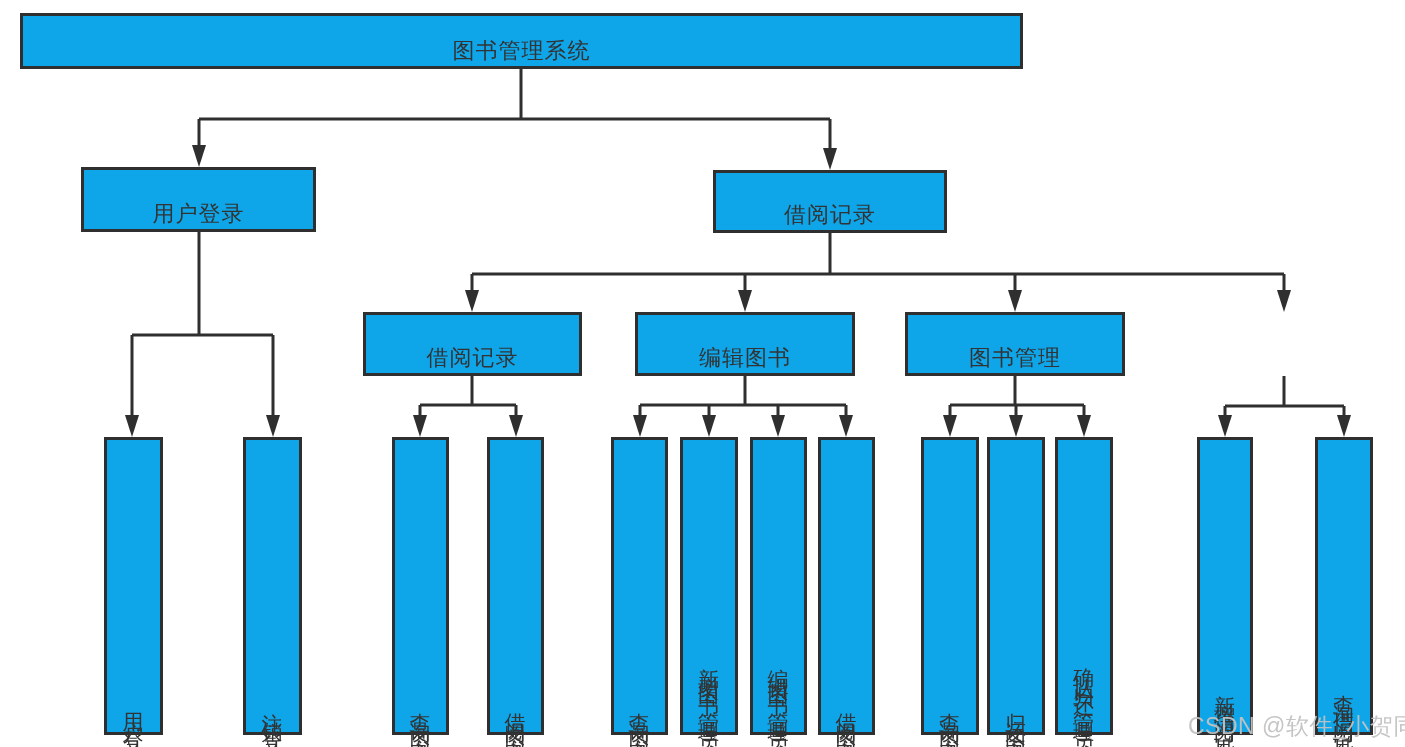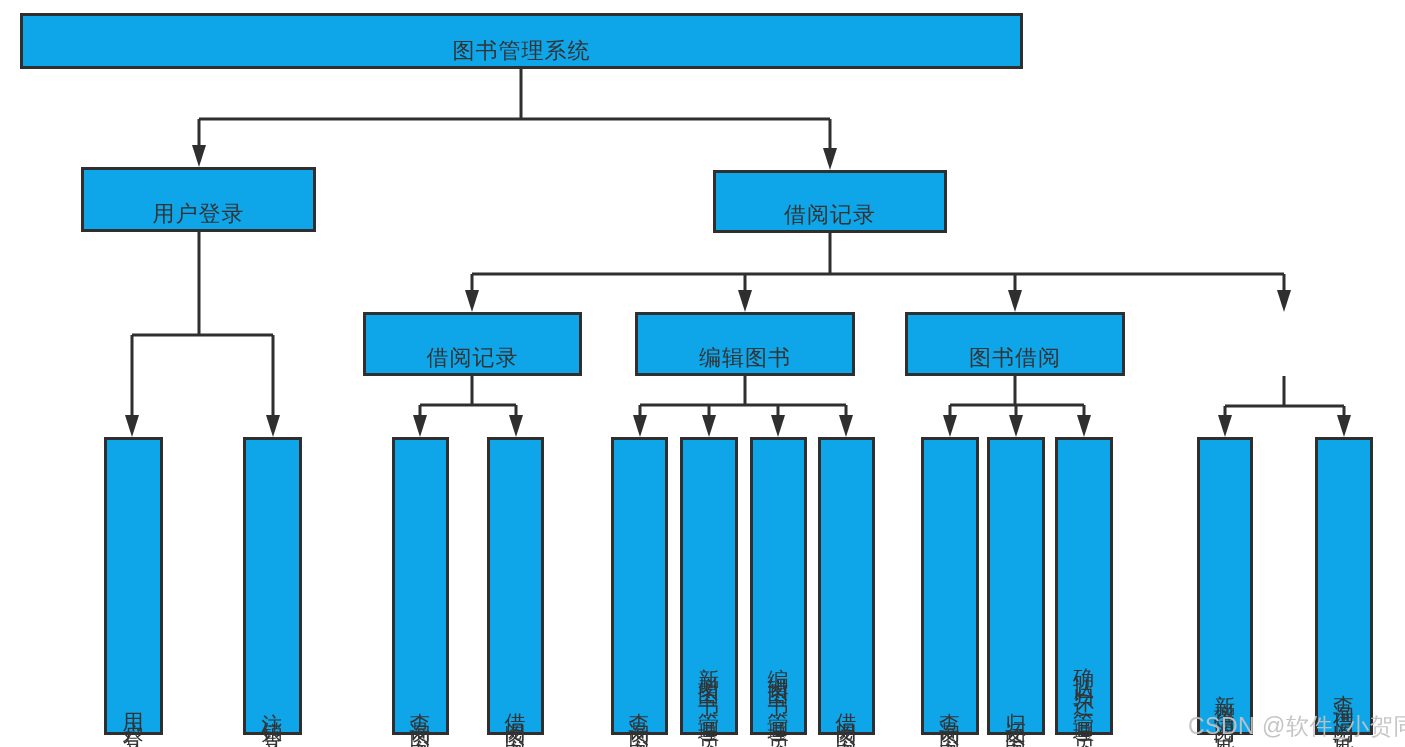--- a/index.html
+++ b/index.html
@@ -133,21 +133,21 @@
     <span>借阅记录</span>
   </div>
 
   <div class="box hbox n-l3a">
     <span>借阅记录</span>
   </div>
   <div class="box hbox n-l3b">
     <span>编辑图书</span>
   </div>
   <div class="box hbox n-l3c">
-    <span>图书借阅</span>
+    <span>图书管理</span>
   </div>
 
   <div class="box vbox leaf lf1">
     <span>用户登录</span>
   </div>
   <div class="box vbox leaf lf2">
     <span>注销登录</span>
   </div>
   <div class="box vbox leaf lf3">
     <span>查询图书</span>

